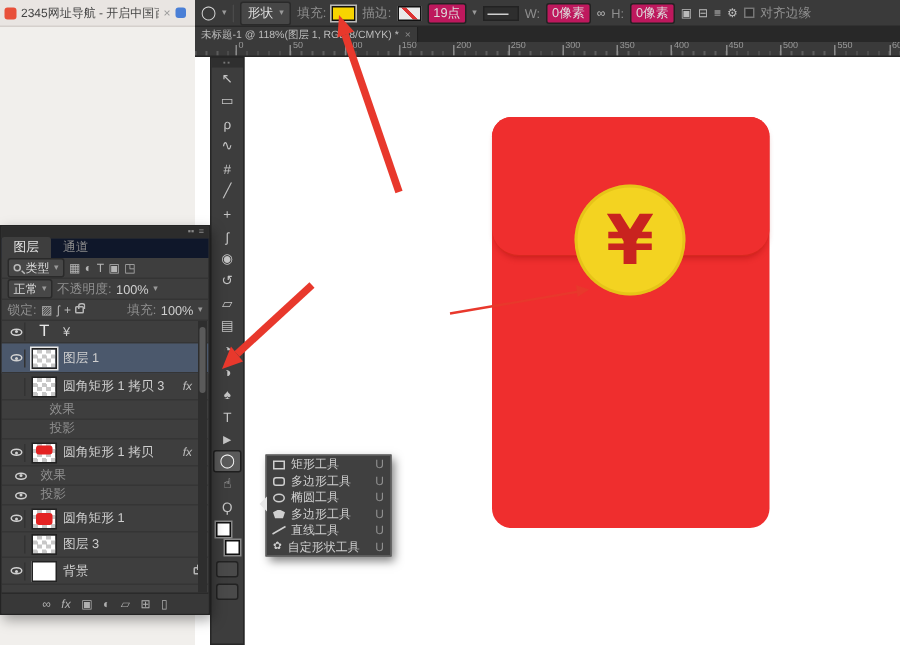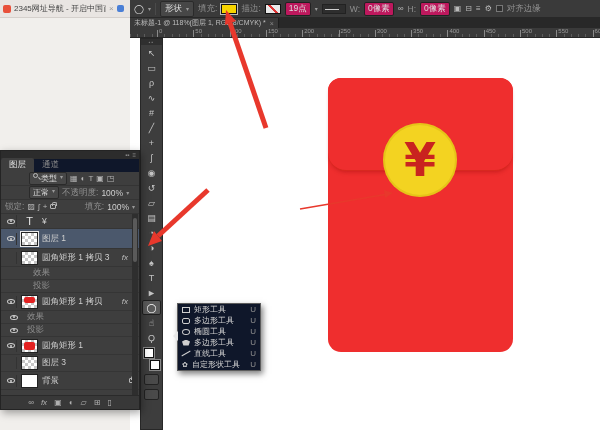--- a/index.html
+++ b/index.html
@@ -55,42 +55,42 @@
   .toolbar { position:absolute; left:140px; top:38px; width:23px; height:392px; background:#3d3d3d; border:1px solid #272727; display:flex; flex-direction:column; align-items:center; }
   .tb-handle { width:100%; height:6px; background:#2f2f2f; display:flex; align-items:center; justify-content:center; color:#777; font-size:5px; letter-spacing:1px; }
   .tool { width:19px; height:15px; display:flex; align-items:center; justify-content:center; font-size:9px; color:#c4c4c4; }
   .tool.selected { background:#5a5a5a; border:1px solid #1f1f1f; border-radius:2px; color:#fff; }
   .swatches { position:relative; width:16px; height:22px; margin-top:3px; }
   .sw-back,.sw-front { position:absolute; width:10px; height:10px; background:#fff; border:1px solid #111; outline:1px solid #888; }
   .sw-back { right:0; bottom:0; } .sw-front { left:0; top:0; }
   .tb-btn { width:15px; height:11px; border:1px solid #222; background:#4a4a4a; margin-top:4px; border-radius:2px; }
 
   
-  .flyout { position:absolute; left:177px; top:303px; width:84px; background:#0f172a; border:1px solid #5c5c5c; box-shadow:2px 3px 6px rgba(0,0,0,.5); z-index:5; }
+  .flyout { position:absolute; left:177px; top:303px; width:84px; background:#404040; border:1px solid #5c5c5c; box-shadow:2px 3px 6px rgba(0,0,0,.5); z-index:5; }
   .flyout::before { content:""; position:absolute; left:-5px; top:27px; border:5px solid transparent; border-right-color:#e8e8e8; border-left:none; }
   .fo-item { height:11px; display:flex; align-items:center; gap:4px; padding:0 4px; font-size:8px; color:#cfcfcf; }
   .fo-item .sc { margin-left:auto; color:#8f8f8f; }
   .fi { width:8px; height:6px; flex:0 0 auto; }
   .fi-rect { border:1px solid #cfcfcf; }
   .fi-rrect { border:1px solid #cfcfcf; border-radius:2px; }
   .fi-ellipse { border:1px solid #cfcfcf; border-radius:50%; }
   .fi-poly { background:#cfcfcf; clip-path:polygon(50% 0,100% 33%,83% 100%,17% 100%,0 33%); }
   .fi-line { position:relative; }
   .fi-line::after { content:""; position:absolute; left:-1px; top:2px; width:10px; height:1px; background:#cfcfcf; transform:rotate(-30deg); }
   .fi-custom { color:#cfcfcf; font-size:7px; line-height:6px; width:auto; }
 
   
   .panel { position:absolute; left:0; top:150px; width:140px; height:260px; background:#3e3e3e; border:1px solid #242424; box-shadow:2px 3px 8px rgba(0,0,0,.35); font-size:8.5px; color:#cfcfcf; display:flex; flex-direction:column; z-index:4; }
   .p-head { height:8px; background:#2c2c2c; display:flex; justify-content:flex-end; align-items:center; gap:3px; padding:0 3px; color:#888; font-size:6px; }
   .p-tabs { height:13px; background:#0f172a; display:flex; align-items:flex-end; }
   .p-tab { padding:1px 8px; font-size:8.5px; }
   .p-tab.active { background:#3e3e3e; color:#e3e3e3; border-radius:2px 2px 0 0; }
   .p-tab.inactive { color:#8a8a8a; }
   .p-row { height:14px; display:flex; align-items:center; gap:3px; padding:0 4px; border-bottom:1px solid #343434; }
-  .mini-select { background:#474747; border:1px solid #2a2a2a; border-radius:2px; padding:0 3px; display:flex; gap:3px; font-size:8px; color:#ddd;margin-left:24px; }
+  .mini-select { background:#474747; border:1px solid #2a2a2a; border-radius:2px; padding:0 3px; display:flex; align-items:center; gap:3px; font-size:8px; color:#ddd; }
   .mag { width:5px; height:5px; border:1px solid #bbb; border-radius:50%; position:relative; }
   .mag::after { content:""; position:absolute; left:4px; top:4px; width:3px; height:1px; background:#bbb; transform:rotate(45deg); }
   .hico { font-size:8px; color:#b5b5b5; }
   .lock-glyph { width:6px; height:5px; border:1px solid #b5b5b5; border-radius:1px; position:relative; display:inline-block; }
   .lock-glyph::before { content:""; position:absolute; left:1px; top:-3px; width:3px; height:3px; border:1px solid #b5b5b5; border-bottom:none; border-radius:2px 2px 0 0; }
 
   .l-list { flex:1; overflow:hidden; position:relative; }
   .lrow { display:flex; align-items:center; gap:4px; padding:2px 4px; border-bottom:1px solid #353535; height:20px; }
   .lrow.small { height:13px; }
   .lrow.sel { background:#4b586c; }

